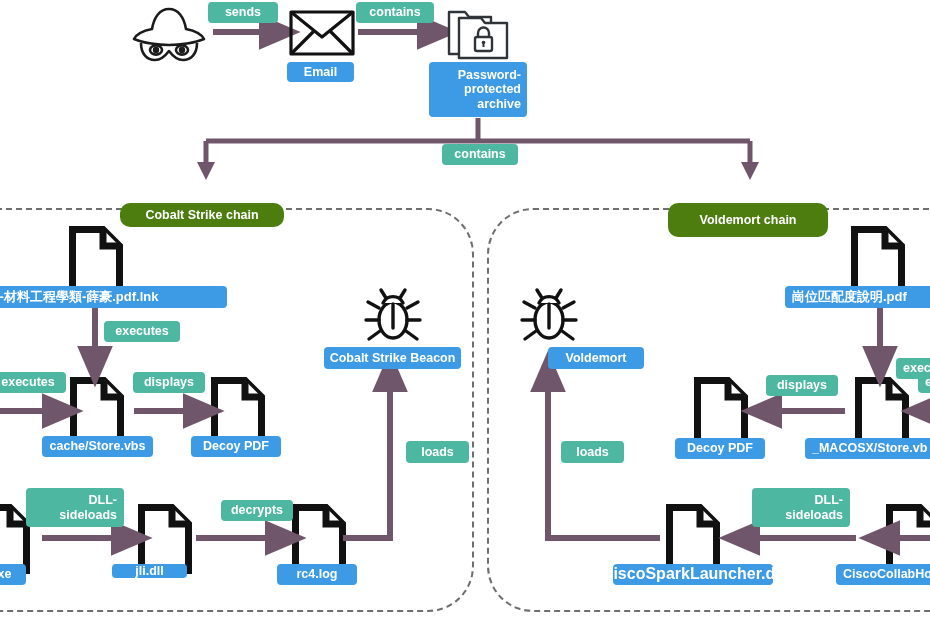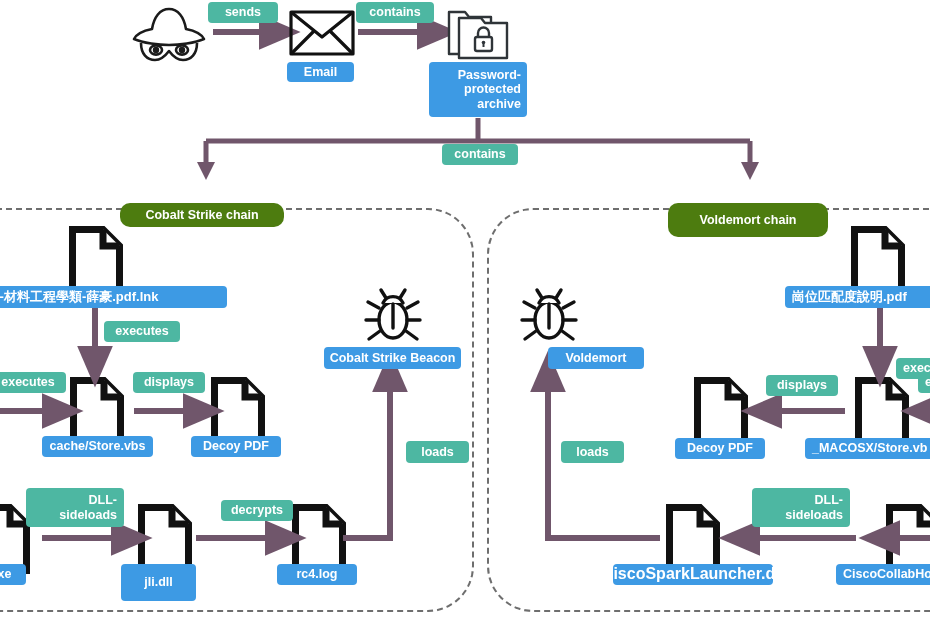--- a/index.html
+++ b/index.html
@@ -219,21 +219,21 @@
   <div class="pill blue" style="left:42px;top:436px;width:111px;height:21px;font-size:12.5px;">cache/Store.vbs</div>
 
   <div class="pill blue" style="left:191px;top:436px;width:90px;height:21px;font-size:12.5px;">Decoy PDF</div>
 
   <div class="pill green wrap" style="left:26px;top:488px;width:98px;height:39px;font-size:12.5px;">DLL-sideloads</div>
 
   <div class="pill green" style="left:221px;top:500px;width:72px;height:21px;font-size:12.5px;">decrypts</div>
 
   <div class="pill blue" style="left:-24px;top:564px;width:50px;height:21px;font-size:12.5px;">exe</div>
 
-  <div class="pill blue" style="left:121px;top:564px;width:75px;height:37px;font-size:12.5px;">jli.dll</div>
+  <div class="pill blue" style="left:112px;top:564px;width:75px;height:14px;font-size:12.5px;">jli.dll</div>
 
   <div class="pill blue" style="left:277px;top:564px;width:80px;height:21px;font-size:12.5px;">rc4.log</div>
 
   <div class="pill blue" style="left:324px;top:347px;width:137px;height:22px;font-size:12.5px;">Cobalt Strike Beacon</div>
 
   <div class="pill green" style="left:406px;top:441px;width:63px;height:22px;font-size:12.5px;">loads</div>
 
   <div class="pill blue" style="left:785px;top:286px;width:215px;height:22px;font-size:13px;justify-content:flex-start;">崗位匹配度說明.pdf</div>
 
   <div class="pill green" style="left:896px;top:358px;width:76px;height:21px;font-size:12.5px;justify-content:flex-start;">execu</div>

